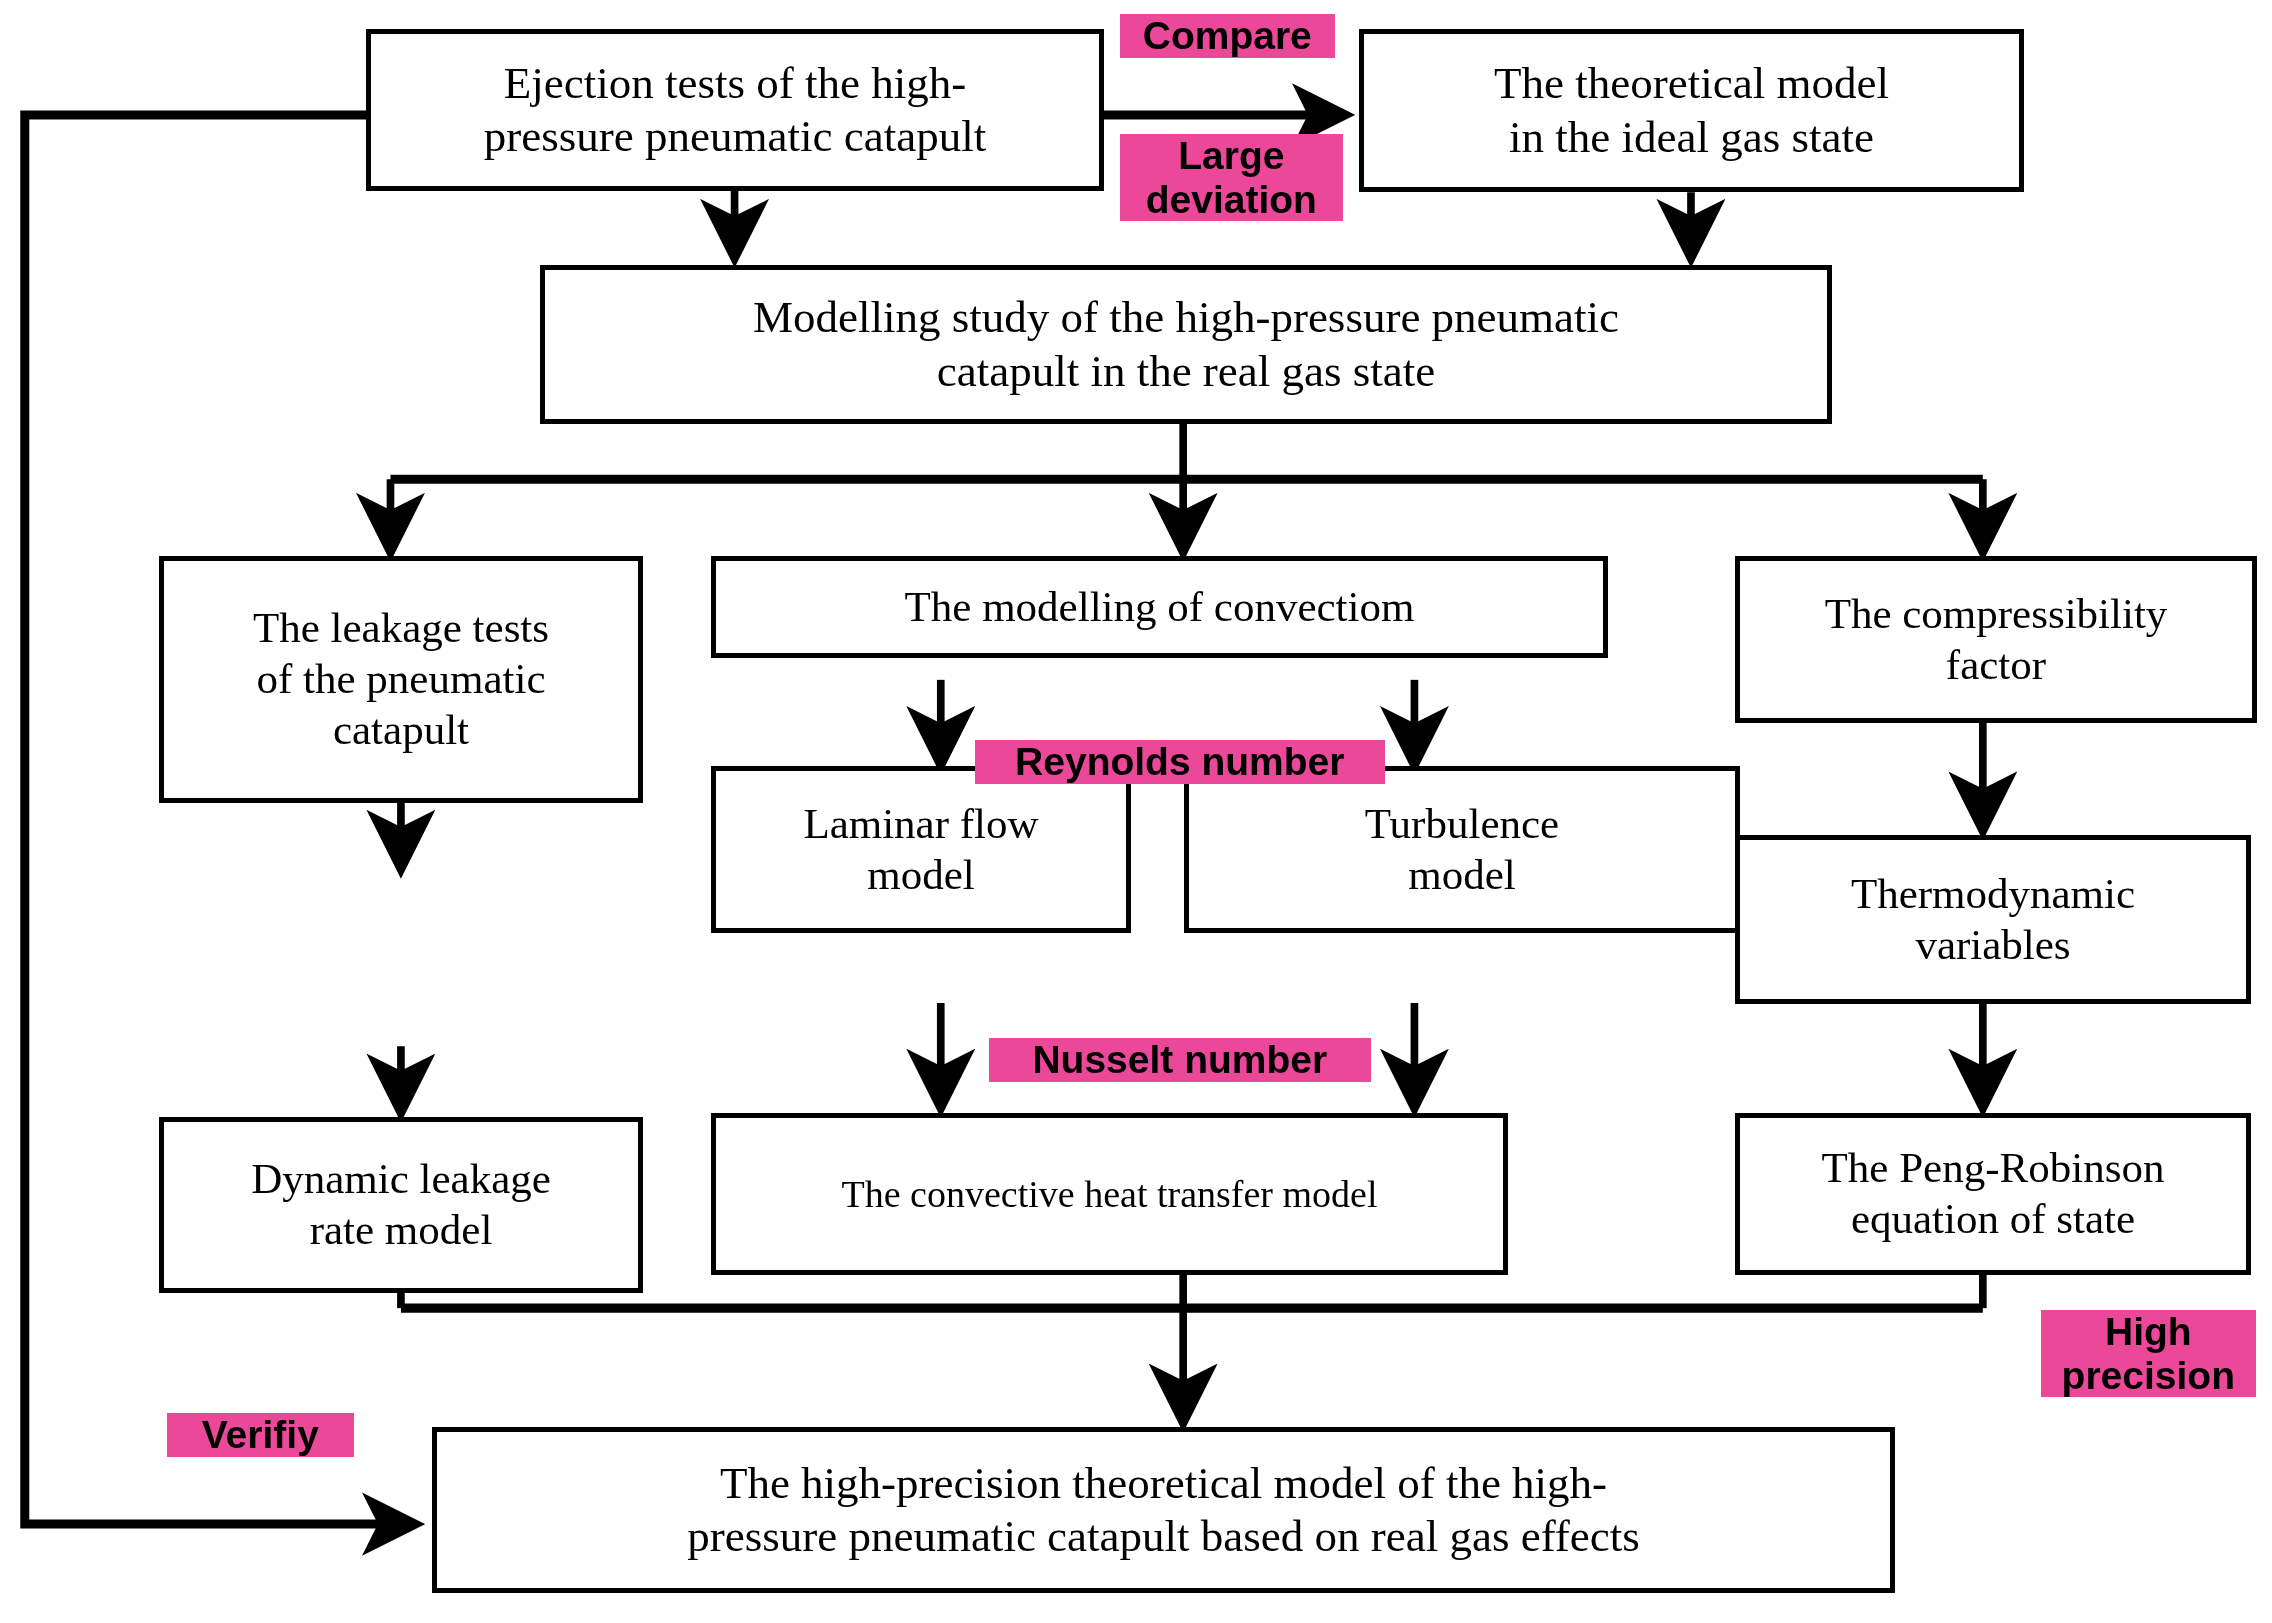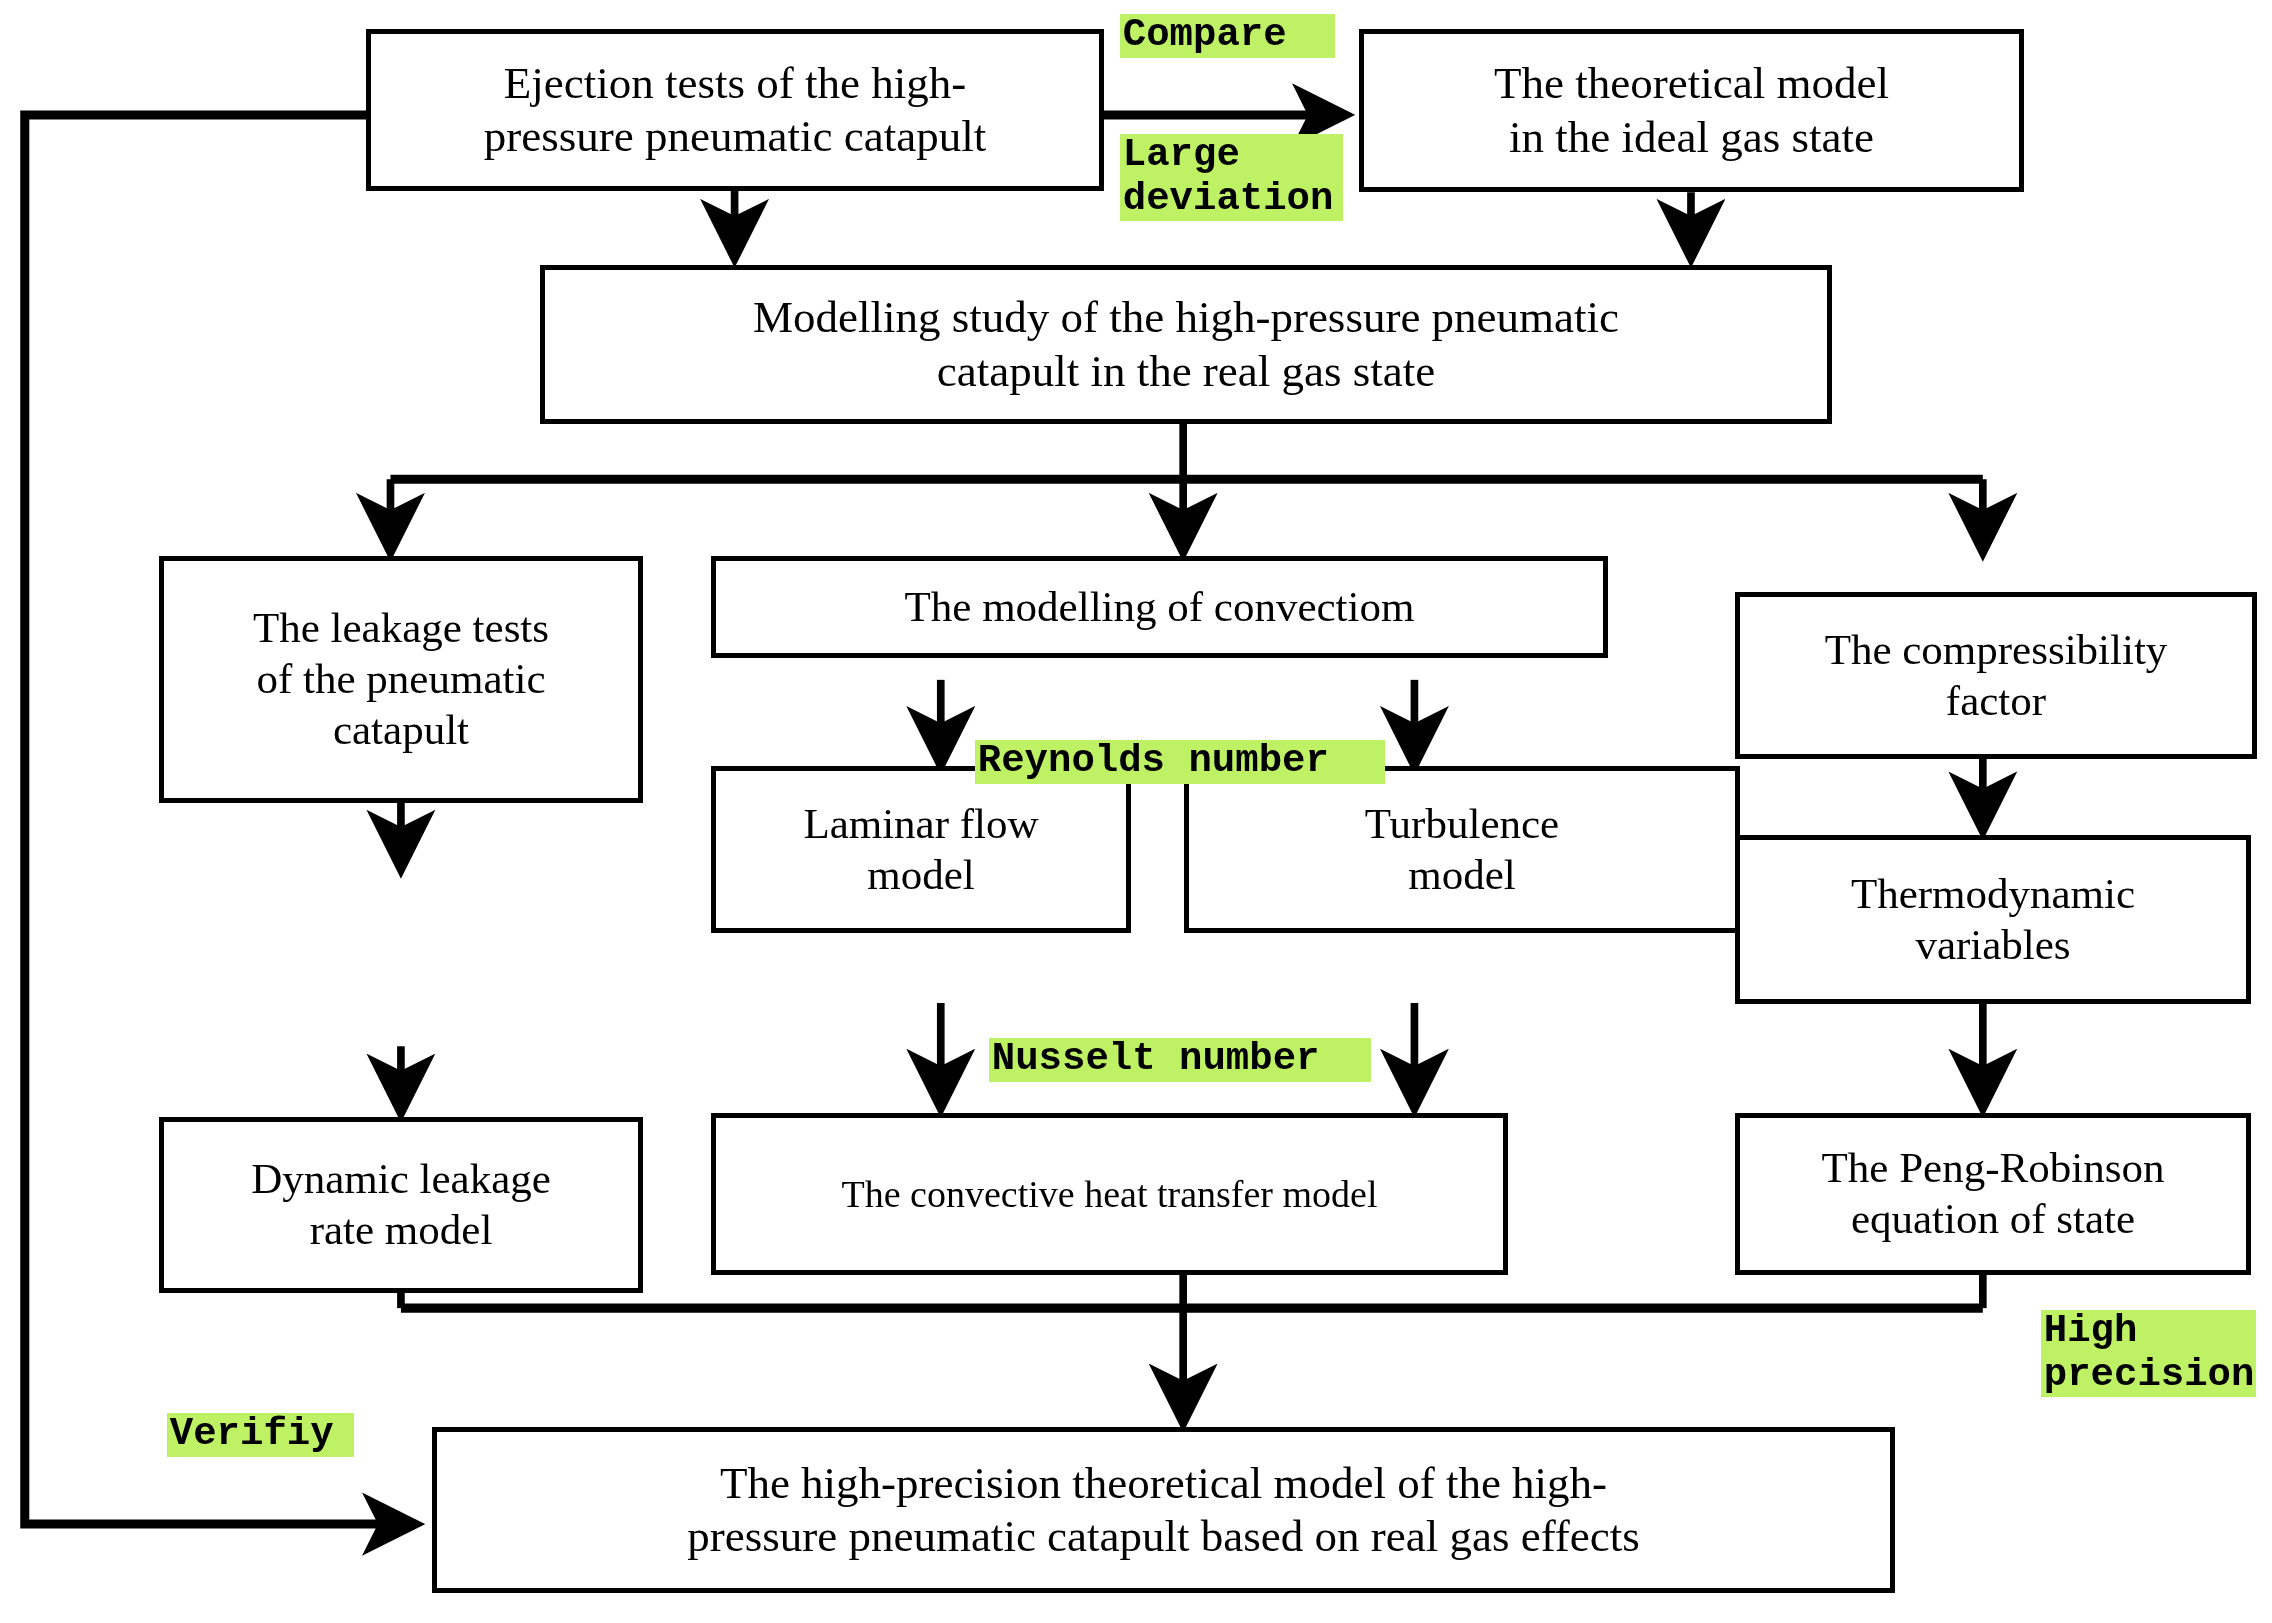--- a/index.html
+++ b/index.html
@@ -41,28 +41,28 @@
     padding: 2.8px 9.8px;
     z-index: 4;
   }
   .node-label {
     display: block;
     width: 100%;
     white-space: pre-line;
   }
   .edge-label {
     position: absolute;
-    font-family: Liberation Mono, monospace;
+    font-family: Liberation Sans, sans-serif;
     font-weight: bold;
     color: #000000;
-    text-align: left;
+    text-align: center;
     line-height: 1.12;
     white-space: pre-line;
     z-index: 6;
-    background: #bef264;
+    background: #ec4899;
     padding: 0 2.8px;
   }
 </style>
 </head>
 <body>
 
 <div id="diagram-root">
 
   <svg id="flow-svg" viewBox="0 0 3262 2330">
     <defs>
@@ -145,21 +145,21 @@
 
   <div class="node-box" style="left:1184px; top:766px; width:556px; height:167px; font-size:43px;">
     <span class="node-label">Turbulence
 model</span>
   </div>
 
   <div class="node-box" style="left:711px; top:1113px; width:797px; height:162px; font-size:38px;">
     <span class="node-label">The convective heat transfer model</span>
   </div>
 
-  <div class="node-box" style="left:1735px; top:556px; width:522px; height:167px; font-size:43px;margin-top:36px;">
+  <div class="node-box" style="left:1735px; top:556px; width:522px; height:167px; font-size:43px;">
     <span class="node-label">The compressibility
 factor</span>
   </div>
 
   <div class="node-box" style="left:1735px; top:835px; width:516px; height:169px; font-size:43px;">
     <span class="node-label">Thermodynamic
 variables</span>
   </div>
 
   <div class="node-box" style="left:432px; top:1427px; width:1463px; height:166px; font-size:45px;">

